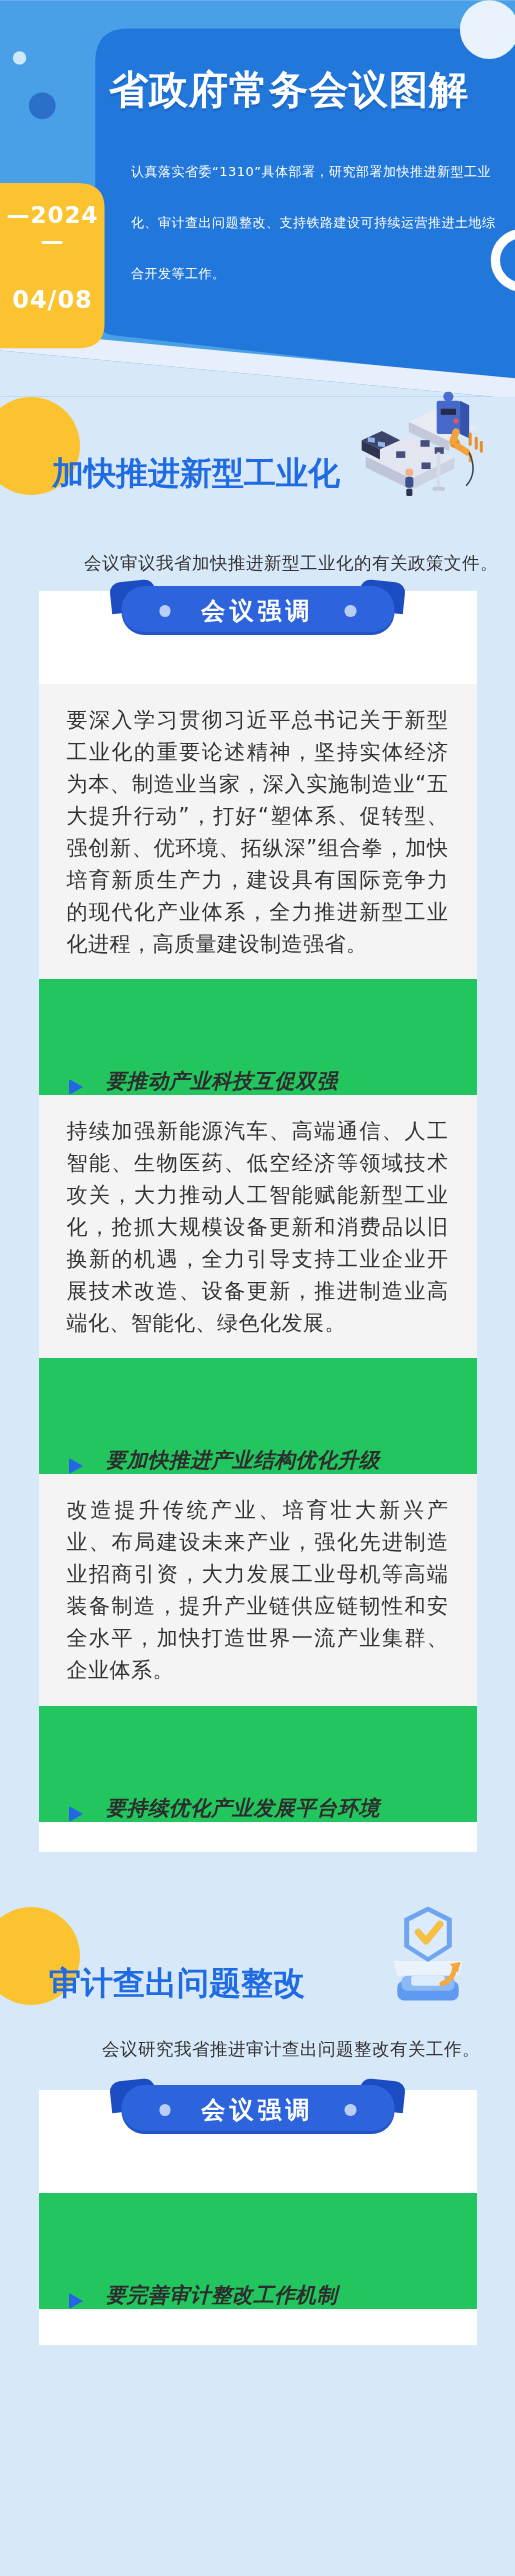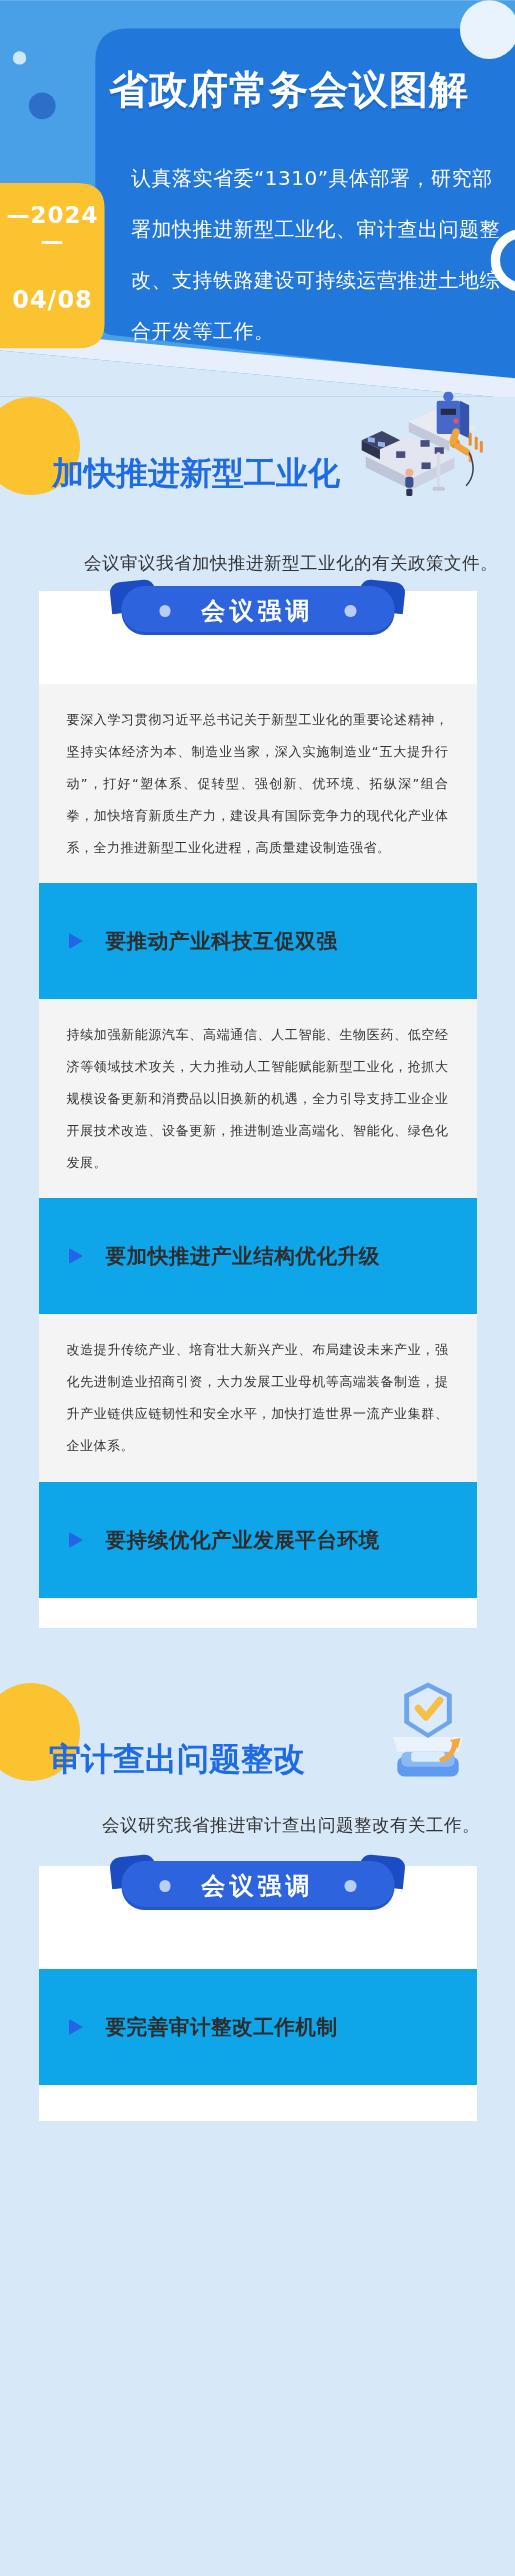--- a/index.html
+++ b/index.html
@@ -7,21 +7,21 @@
   .page{position:relative;width:515px;height:3493px;margin:0 auto;
         background:#d7e8f8;overflow:hidden;}
 
   
   header{position:relative;width:515px;height:397px;}
   .hdr-svg{position:absolute;left:0;top:0;}
   .hdr-title{position:absolute;left:109px;top:37px;width:392px;
      font-size:39px;font-weight:900;color:#ffffff;letter-spacing:1px;white-space:nowrap;
      text-shadow:0 3.1px 0.5px rgba(21,84,170,.40);}
   .hdr-intro{position:absolute;left:131px;top:133px;width:371px;
-     font-size:20px;line-height:51px;color:#ffffff;letter-spacing:0.5px;}
+     font-size:13px;line-height:51px;color:#ffffff;letter-spacing:0.5px;}
   .date-badge{position:absolute;left:0;top:202px;width:105px;text-align:center;
      color:#ffffff;font-weight:bold;}
   .date-badge .d1{display:block;font-size:23px;letter-spacing:1px;}
   .date-badge .d2{display:block;font-size:24px;margin-top:32px;letter-spacing:1px;}
 
   
   .topic-head{position:relative;height:111px;}
   .blob{position:absolute;left:-18.5px;top:50%;margin-top:-49px;width:98px;height:98px;
         border-radius:50%;background:#fbc32f;}
   .topic-title{position:absolute;left:52px;top:50%;transform:translateY(-50%);
@@ -39,23 +39,23 @@
         border-radius:10.3px 10.3px 0 0;}
   .fold-l{left:-10.3px;transform:rotate(-6deg);}
   .fold-r{right:-10.3px;transform:rotate(6deg);}
   .ribbon-body{position:absolute;left:0;top:0;width:273px;height:49px;background:#2d63dc;
         border-radius:23px;display:flex;align-items:center;justify-content:center;gap:31px;
         box-shadow:inset 0 -3.1px 0 rgba(18,58,160,.35);}
   .ribbon-body b{color:#fff;font-size:24px;font-weight:800;letter-spacing:4.1px;}
   .dot{width:11.3px;height:11.3px;border-radius:50%;background:#b9cdf5;}
 
   .band{background:#f4f4f5;padding:19.6px 28px;}
-  .band p{margin:0;font-size:13px;line-height:32px;color:#333;letter-spacing:0.5px;
+  .band p{margin:0;font-size:21px;line-height:32px;color:#333;letter-spacing:0.5px;
           text-align:justify;}
-  .headrow{height:116px;display:flex;align-items:center;padding-left:30px;background:#0ea5e9;}
+  .headrow{height:116px;display:flex;align-items:flex-end;padding-left:30px;background:#22c55e;font-style:italic;}
   .tri{width:0;height:0;border-left:14px solid #2465e8;
        border-top:8.8px solid transparent;border-bottom:8.8px solid transparent;
        border-radius:2.1px;}
   .headrow h3{margin:0 0 0 23px;font-size:20.6px;font-weight:700;color:#2d2d2d;letter-spacing:0.5px;}
 
   .card1{margin-top:5.2px;padding:93px 0 30px 0;}
   .card2{margin-top:18px;padding:103px 0 36px 0;}
 
   .topic1{margin-top:-6.2px;}
   .t1-intro{margin-top:39px;}

